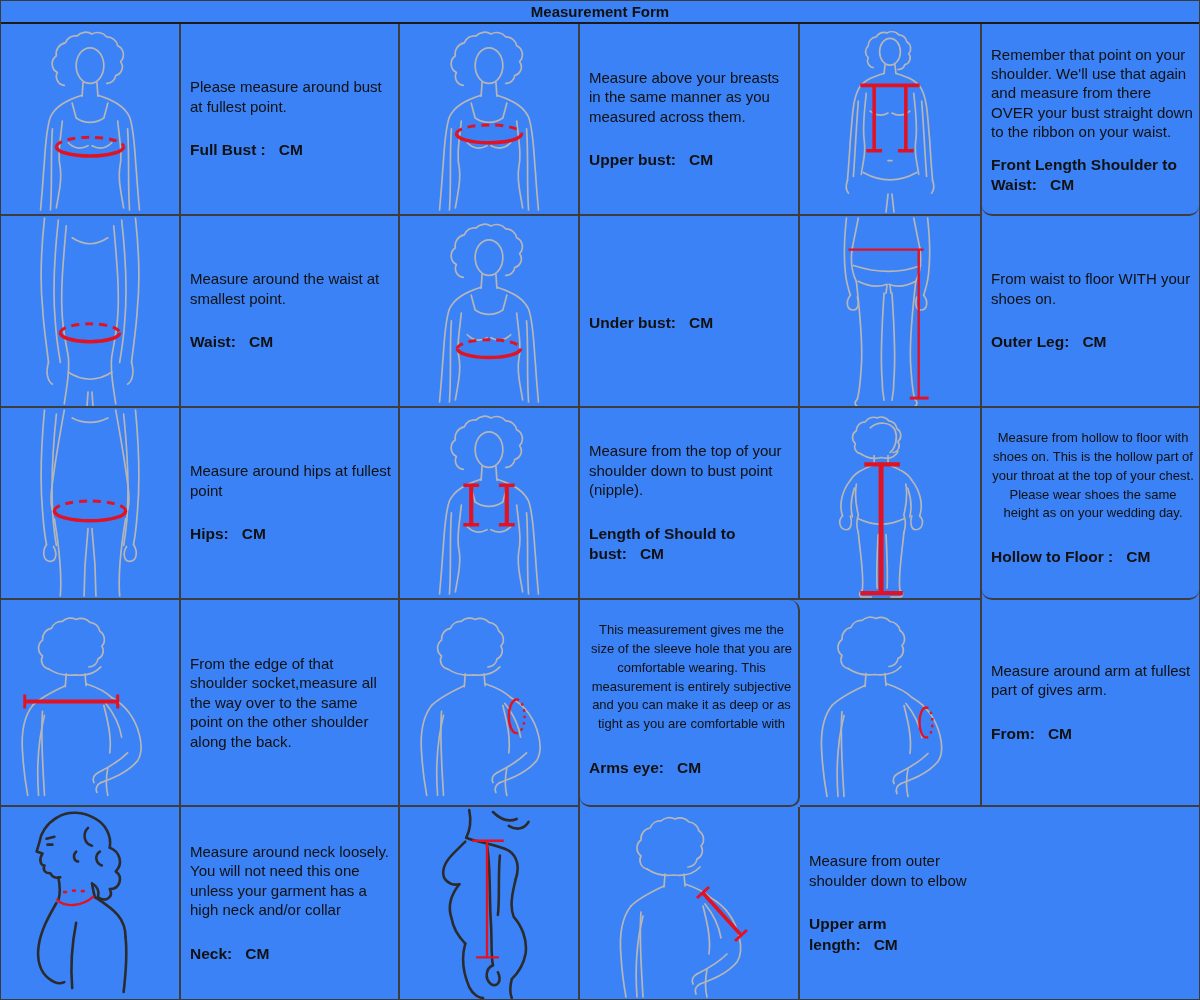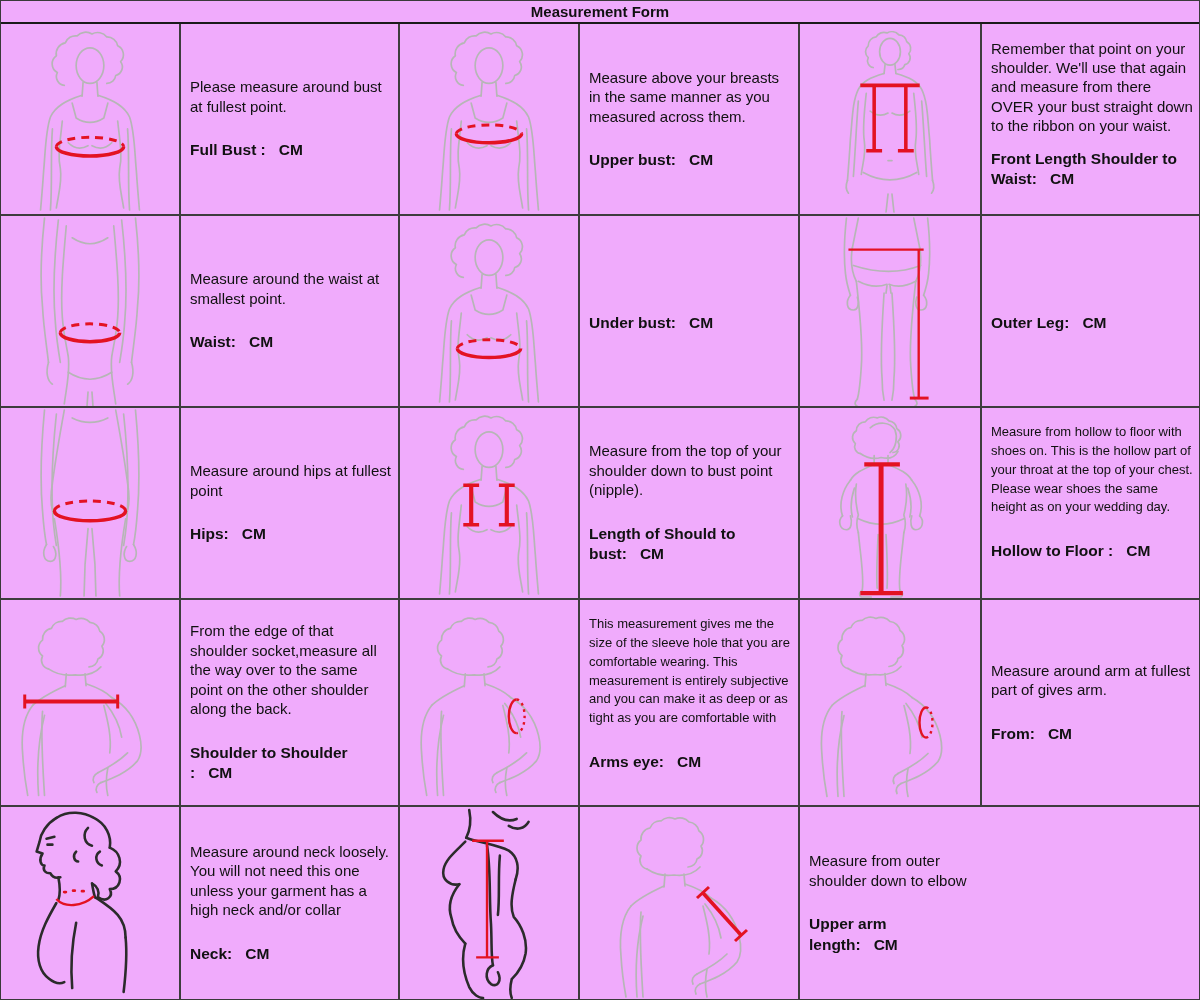--- a/index.html
+++ b/index.html
@@ -5,39 +5,39 @@
   * { margin:0; padding:0; box-sizing:border-box; }
   html,body { background:#fff; }
   body { font-family:"Liberation Sans", sans-serif; color:#111; }
 
   .form {
     width:1200px; height:1000px;
     border:1px solid #3a3a3a;
     display:grid;
     grid-template-columns:180px 219px 180px 220px 182px 217px;
     grid-template-rows:23px 192px 192px 192px 207px 192px;
-    background:#f0abfc;
+    background:#3b82f6;
   }
   .title {
     grid-column:1 / -1;
     border-bottom:2px solid #1b1b1b;
     text-align:center; font-weight:bold; font-size:15px; line-height:21px;
   }
   .cell { border-right:2px solid #3d3d3d; border-bottom:2px solid #3d3d3d; overflow:hidden; }
   .cell.cl { border-right:none; }
   .cell.rb { border-bottom:none; }
 
   .txt {
     display:flex; flex-direction:column; justify-content:center;
     padding:4px 4px 4px 9px; font-size:15px; line-height:1.3;
   }
-  .txt.top { justify-content:flex-start; padding-top:15px; line-height:1.28; }
+  .txt.top { justify-content:flex-start; padding-top:21px; line-height:1.28;border-radius:10px; }
   .txt .mlabel { font-weight:bold; font-size:15.5px; margin-top:24px; line-height:1.32; }
   .txt .mlabel.tight { margin-top:14px; }
-  .txt.small .desc { font-size:13px; line-height:1.45; }
+  .txt.small .desc { font-size:13px; line-height:1.45;text-align:center; }
   .u { margin-left:13px; }
 
   .fig { display:flex; align-items:center; justify-content:center; }
   .fig svg { width:100%; height:100%; }
 
   .rd { fill:none; stroke:#e31222; stroke-linecap:butt; }
   .w2  { stroke-width:2.4; }
   .w3  { stroke-width:3; }
   .w35 { stroke-width:3.6; }
   .w4  { stroke-width:4.2; }
@@ -185,20 +185,21 @@
         <path d="M84,78 C82,108 80,140 82,164 C82,174 83,181 84,186"></path>
         <path d="M92,78 C94,108 96,140 94,164 C94,174 93,181 92,186"></path>
         <path d="M57,185 q-5,5 1,8 l9,0 M115,185 q5,5 -1,8 l-9,0"></path>
       </g>
       <path class="rd w2" d="M48,34 H124"></path>
       <path class="rd w2" d="M119,34 V184"></path>
       <path class="rd w3" d="M110,184 H129"></path>
     </svg>
   </div>
   <div class="cell txt cl">
+    <div class="desc">From waist to floor WITH your shoes on.</div>
     <div class="mlabel"><span>Outer Leg:</span><span class="u">CM</span></div>
   </div>
 
   <div class="cell fig">
     <svg viewBox="0 0 180 192" aria-label="hips-figure">
       <g fill="none" stroke="#b6b6b6" stroke-width="1.7" stroke-linecap="round" stroke-linejoin="round">
         <path d="M64,2 C60,24 55,52 52,76 C50,88 50,96 52,103"></path>
         <path d="M116,2 C120,24 125,52 128,76 C130,88 130,96 128,103"></path>
         <path d="M72,10 Q90,19 108,10"></path>
         <path d="M44,2 C41,34 39,70 42,104 C43,118 44,128 46,138"></path>
@@ -262,21 +263,20 @@
 
   <div class="cell fig">
     <svg viewBox="0 0 180 192" aria-label="shoulder-to-shoulder-figure">
       <use href="#back-upper"></use>
       <path class="rd w4" d="M24,95 H118"></path>
       <path class="rd w3" d="M24,88 V102 M118,88 V102"></path>
     </svg>
   </div>
   <div class="cell txt">
     <div class="desc">From the edge of that shoulder socket,measure all the way over to the same point on the other shoulder along the back.</div>
-    <div class="mlabel"><span>Shoulder to Shoulder :</span><span class="u">CM</span></div>
   </div>
   <div class="cell fig">
     <svg viewBox="0 0 180 192" aria-label="arms-eye-figure">
       <use href="#back-upper"></use>
       <path class="rd w2" d="M118,93 A8,17 0 0 0 118,127"></path>
       <path class="rd w2 dt" d="M118,93 A8,17 0 0 1 118,127"></path>
     </svg>
   </div>
   <div class="cell txt top small">
     <div class="desc">This measurement gives me the size of the sleeve hole that you are comfortable wearing. This measurement is entirely subjective and you can make it as deep or as tight as you are comfortable with</div>

